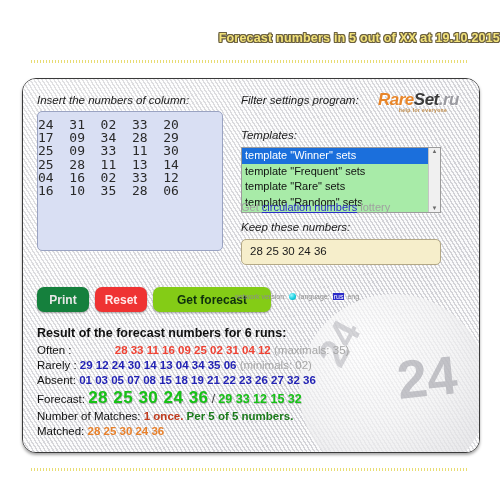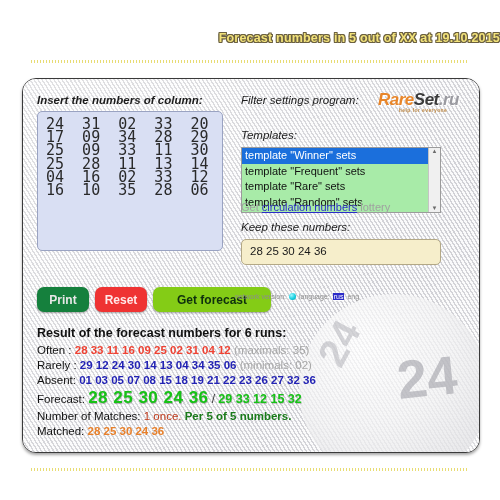--- a/index.html
+++ b/index.html
@@ -76,21 +76,21 @@
       linear-gradient(-18deg,rgba(175,175,182,.24) 0 2px,rgba(0,0,0,0) 2px 22px);
     opacity:.8;
   }
   #panel-content{position:absolute;inset:0;}
 
   
   .italic-label{
     position:absolute;font-style:italic;font-size:11.5px;color:#1c1c1c;
     white-space:nowrap;
   }
-  #label-insert{left:14px;top:15px;font-weight:bold;}
+  #label-insert{left:14px;top:15px;}
   #label-filter{left:218px;top:15px;}
   #label-templates{left:218px;top:50px;}
   #label-keep{left:218px;top:142px;}
 
   
   #logo{
     position:absolute;left:355px;top:12px;width:90px;height:26px;
     font-weight:bold;font-style:italic;font-size:17px;line-height:17px;
     letter-spacing:-.5px;white-space:nowrap;
   }
@@ -103,23 +103,23 @@
     font-weight:bold;text-align:center;
   }
 
   
   #numbers-textarea{
     position:absolute;left:14px;top:32px;width:186px;height:140px;
     background:#d9dff3;
     border:1px solid #9aa3c2;
     border-radius:5px;
     box-sizing:border-box;
-    padding:6px 8px;
+    padding:6px 0;
     font-family:"DejaVu Sans Mono","Liberation Mono",monospace;
-    font-size:15px;line-height:13.2px;
+    font-size:13px;line-height:13.2px;
     color:#2a2a2a;
     white-space:pre;
     overflow:hidden;
   }
 
   
   #templates-box{
     position:absolute;left:218px;top:68px;width:200px;height:66px;
     background:#ffffff;
     border:1px solid #9b9b9b;
@@ -185,31 +185,31 @@
   #lang-rus{background:#2b2bc8;color:#ffffff;padding:0 1px;text-decoration:underline;}
   #lang-eng{color:#8d8d8d;}
 
   
   #results{position:absolute;left:14px;top:247px;width:430px;}
   #result-heading{
     font-size:12.5px;font-weight:bold;color:#111;margin-bottom:3px;
   }
   .res-row{font-size:11.5px;line-height:15px;color:#111;white-space:nowrap;}
   .res-key{font-weight:normal;color:#111;}
-  .nums-often{color:#ef4233;font-weight:bold;}
+  .nums-often{color:#ef4233;font-weight:bold;padding-left:40px;}
   .nums-rarely{color:#2323b4;font-weight:bold;}
   .nums-absent{color:#2323b4;font-weight:bold;}
   .paren{color:#a6a6a6;font-weight:normal;}
   #row-forecast{font-size:11.5px;line-height:20px;color:#111;white-space:nowrap;}
   .fc-main{color:#16c216;font-weight:bold;font-size:17px;letter-spacing:.5px;
            text-shadow:.5px .5px 0 rgba(0,0,0,.25);}
   .fc-slash{color:#333;font-size:12px;}
   .fc-alt{color:#16c216;font-weight:bold;font-size:12.5px;
           text-shadow:.5px .5px 0 rgba(0,0,0,.2);}
-  .match-count{color:#c03a1c;font-weight:normal;}
+  .match-count{color:#c03a1c;font-weight:bold;}
   .match-per{color:#1a7a1a;font-weight:bold;}
   .nums-matched{color:#e8802a;font-weight:bold;}
 </style>
 </head>
 <body>
 
 <div id="page-title">Forecast numbers in 5 out of XX at 19.10.2015</div>
 
 <div class="dotted-rule" id="rule-top"></div>
 <div class="dotted-rule" id="rule-bottom"></div>

